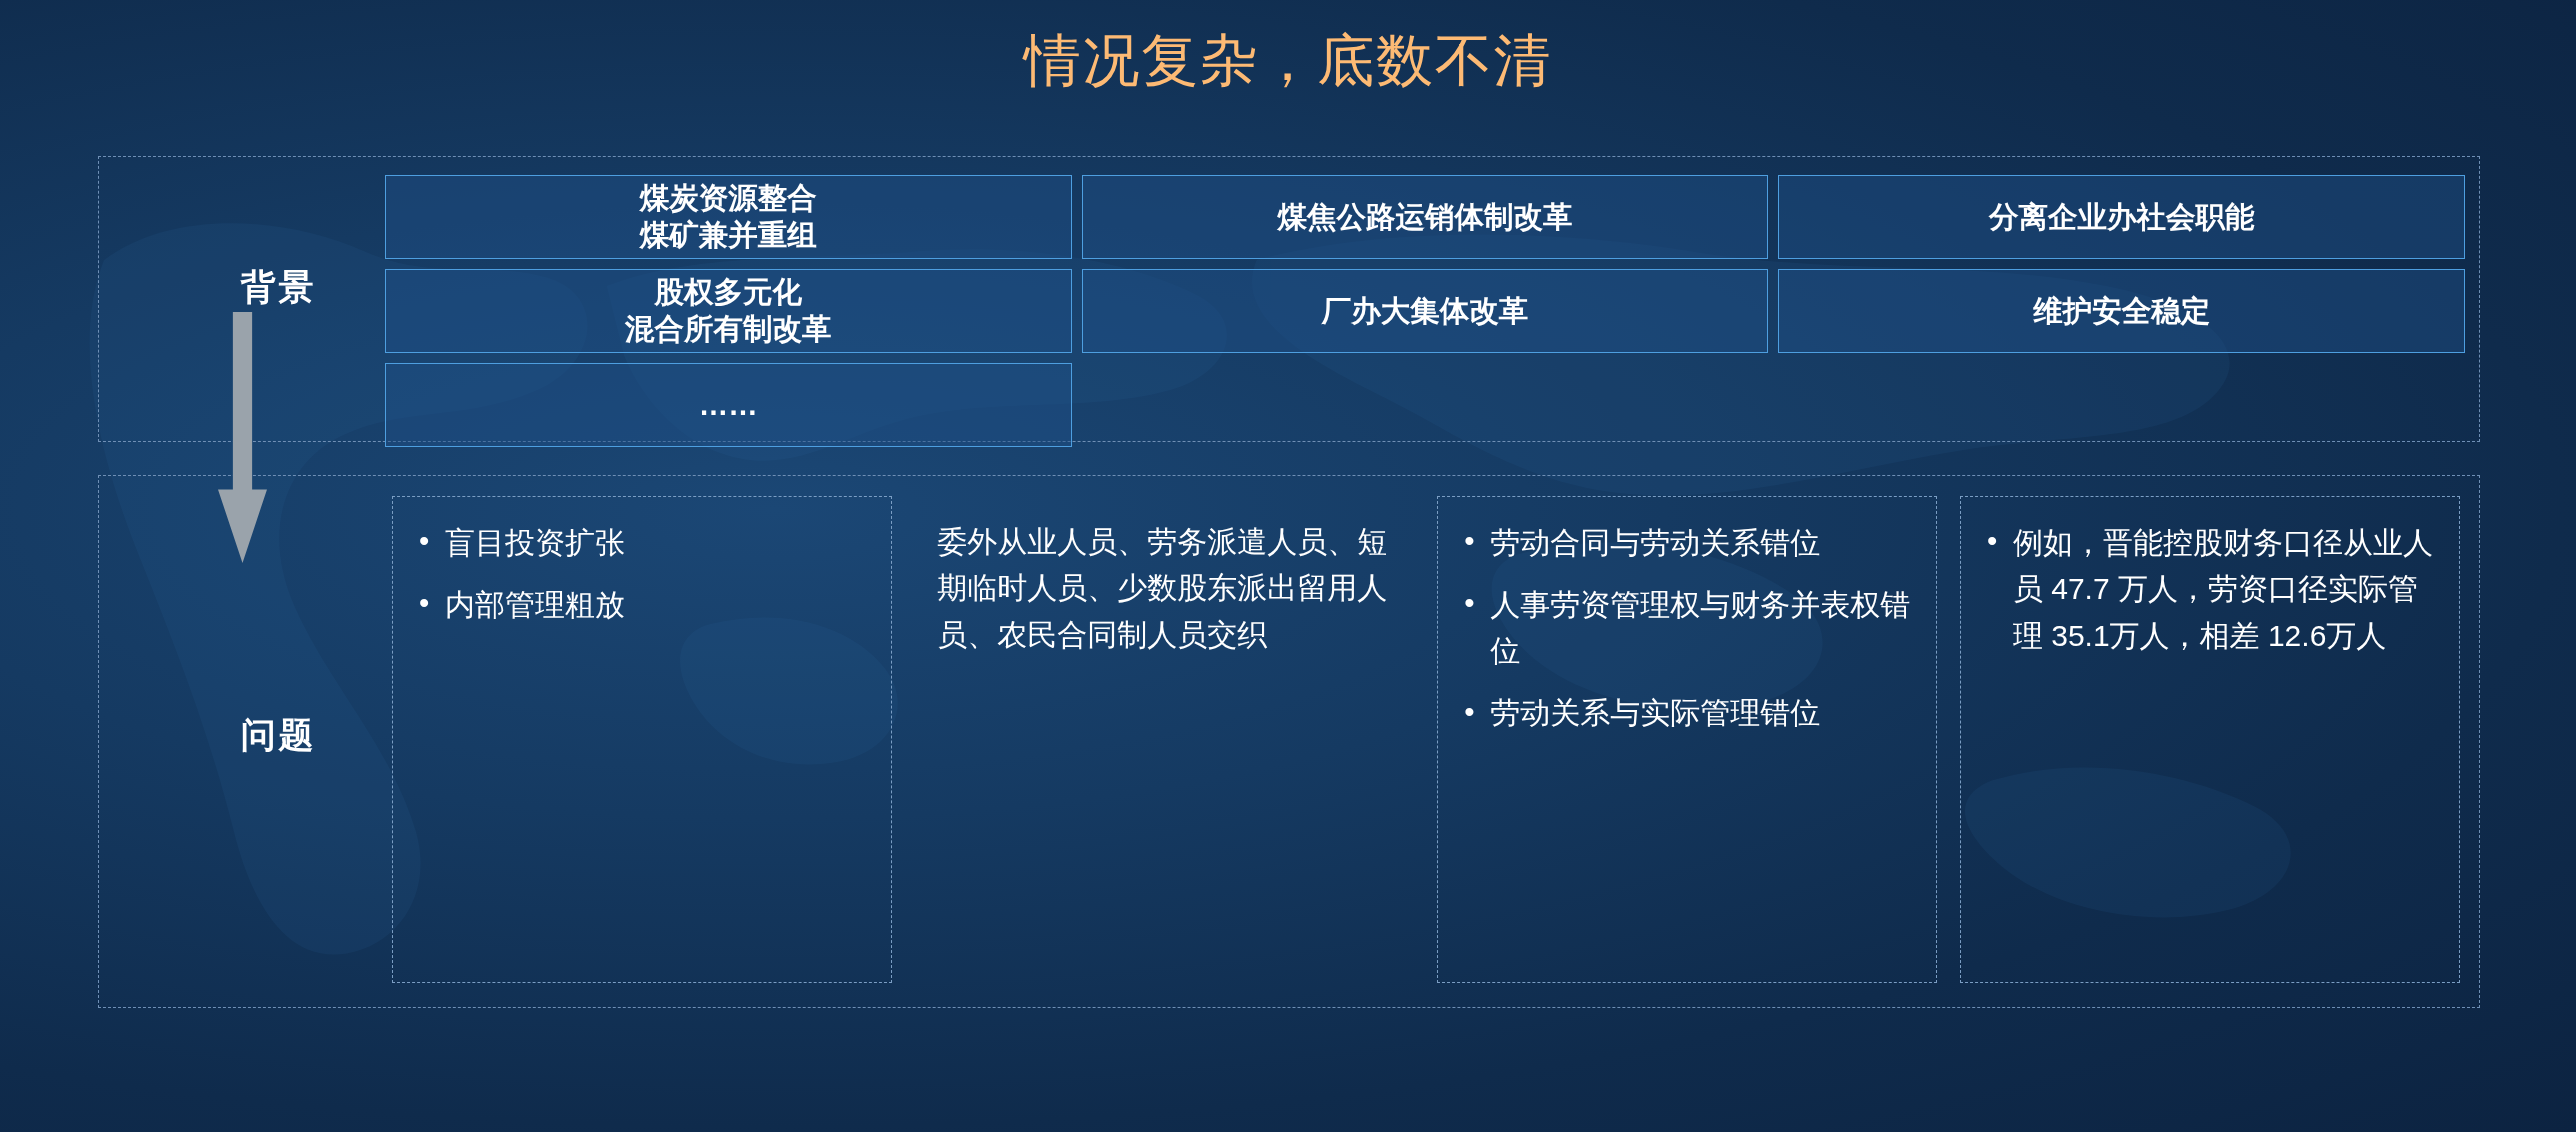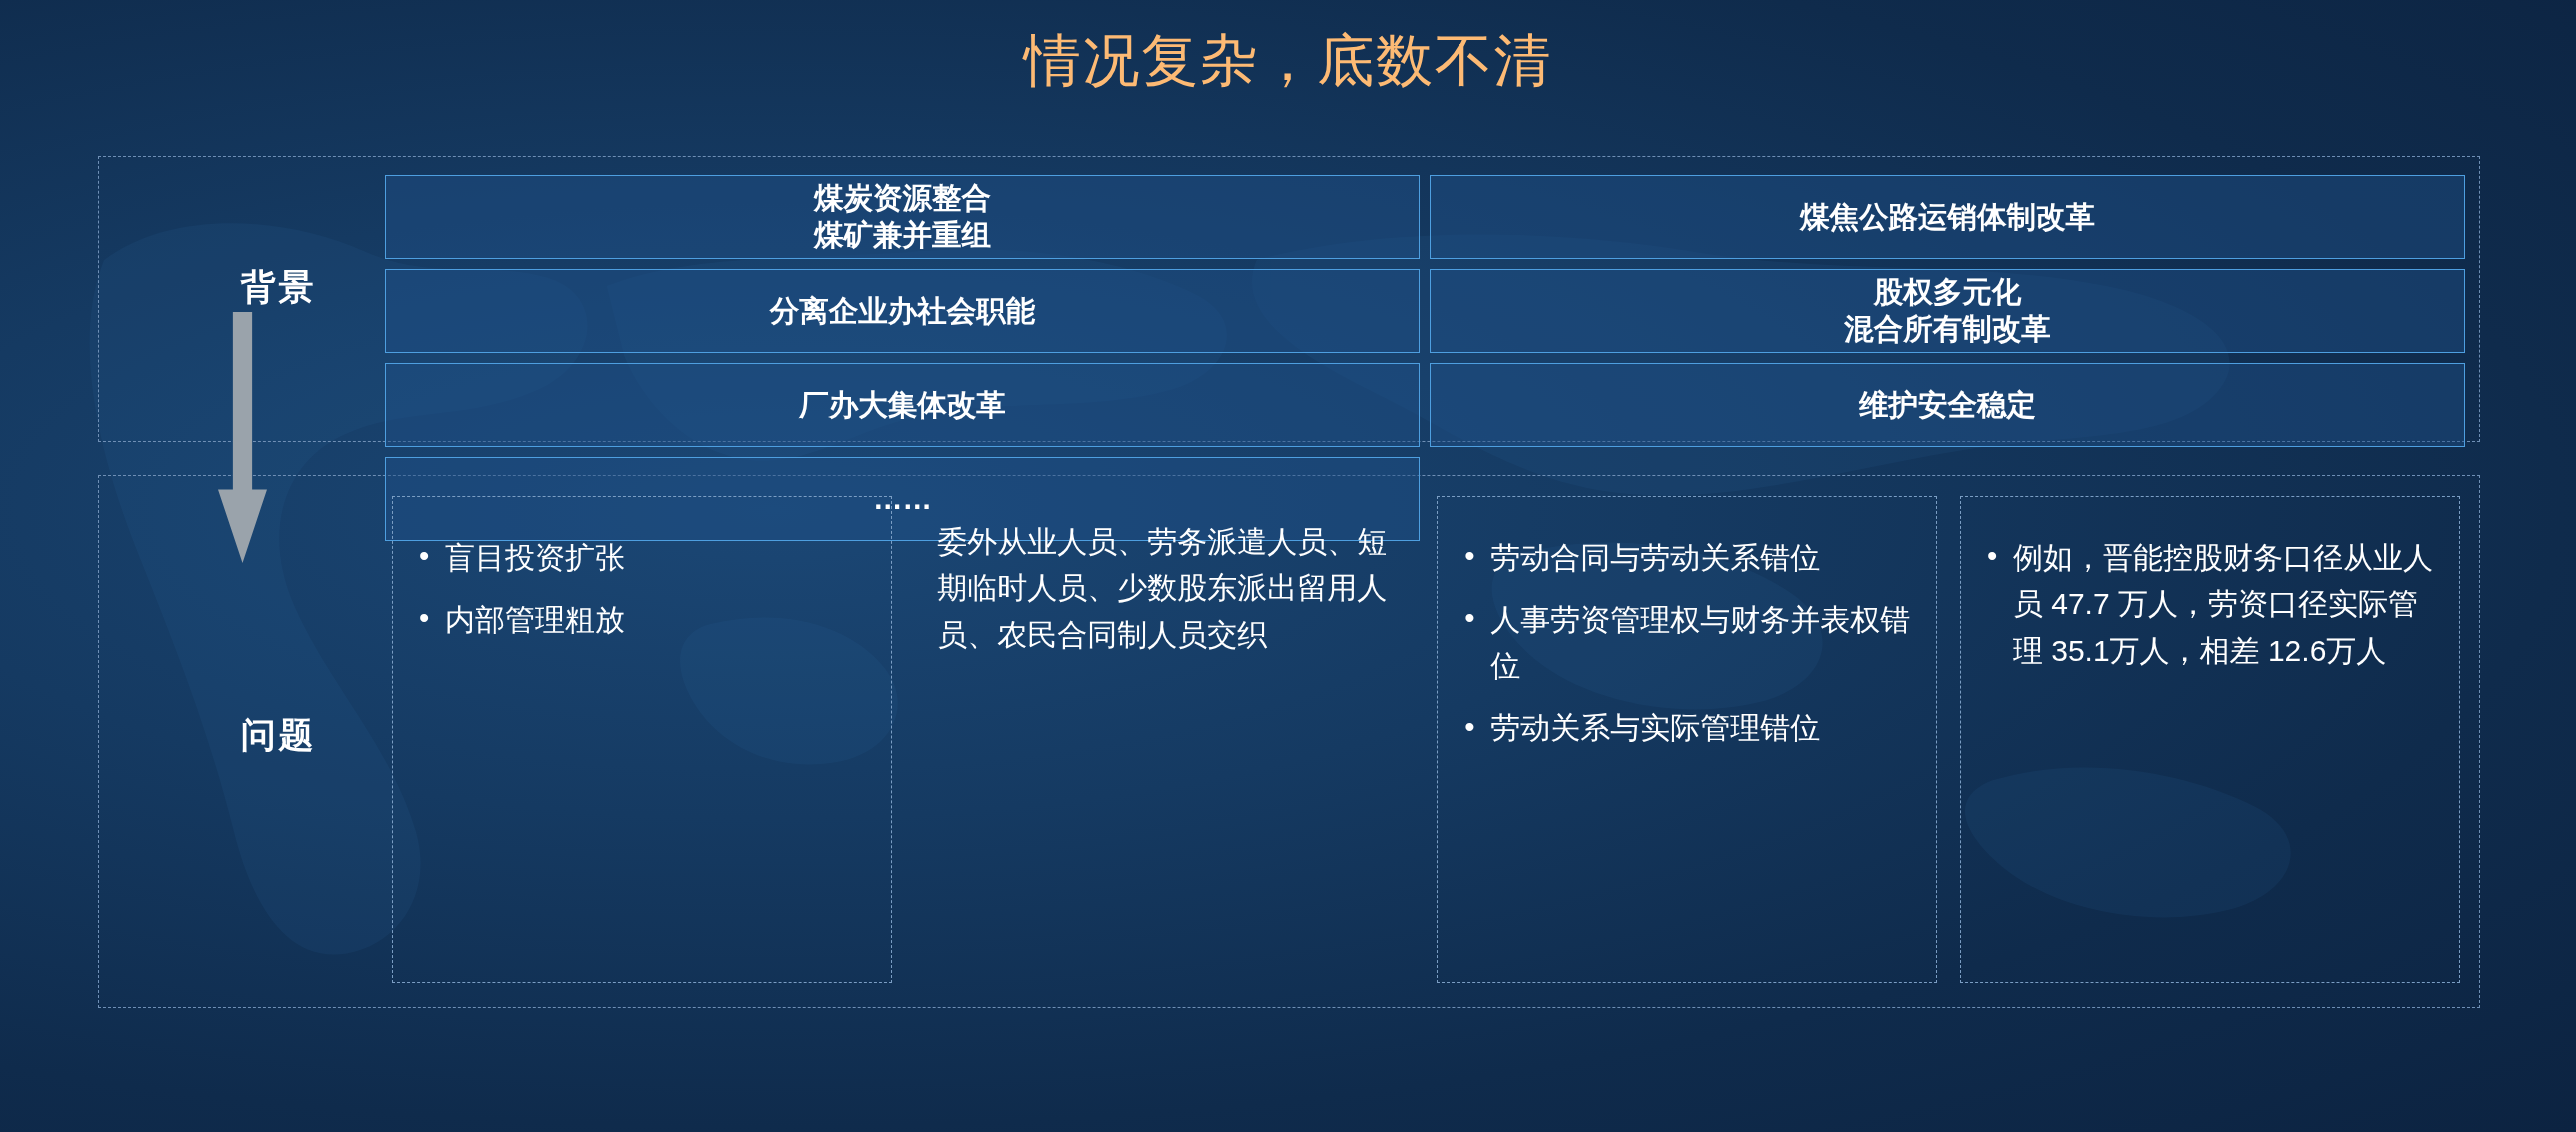--- a/index.html
+++ b/index.html
@@ -76,21 +76,21 @@
     height: 251px;
   }
 
   
   .bg-grid {
     position: absolute;
     left: 385px;
     top: 175px;
     width: 2080px;
     display: grid;
-    grid-template-columns: repeat(2, 1fr);
+    grid-template-columns: repeat(3, 1fr);
     grid-auto-rows: 84px;
     column-gap: 24px;
     row-gap: 19px;
     gap: 10px;
   }
   .bg-box {
     border: 1.7px solid #4e9fe0;
     background: rgba(30, 80, 135, 0.45);
     color: #ffffff;
     display: flex;
@@ -127,21 +127,20 @@
   .prob-col.no-border { border: none; }
   ul.bullets {
     list-style: none;
     margin: 0;
     padding: 0;
   }
   ul.bullets li {
     position: relative;
     padding-left: 33px;
     margin-bottom: 15.6px;
-    margin-top: 15px;
   }
   ul.bullets li::before {
     content: "•";
     position: absolute;
     left: 7px;
     top: -1.7px;
     font-size: 29.5px;
     color: #ffffff;
   }
   .plain-para {

